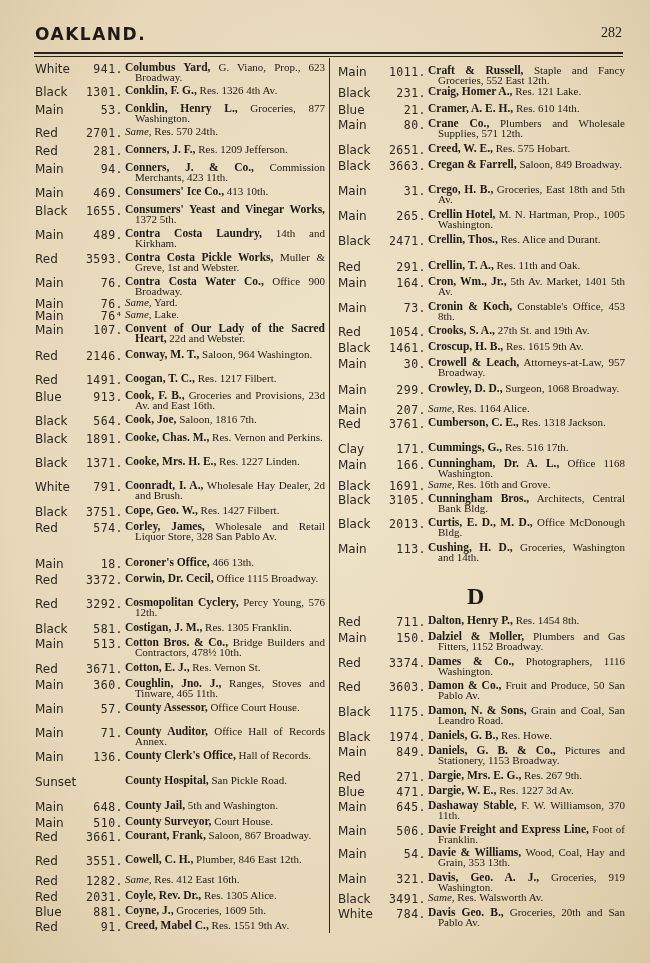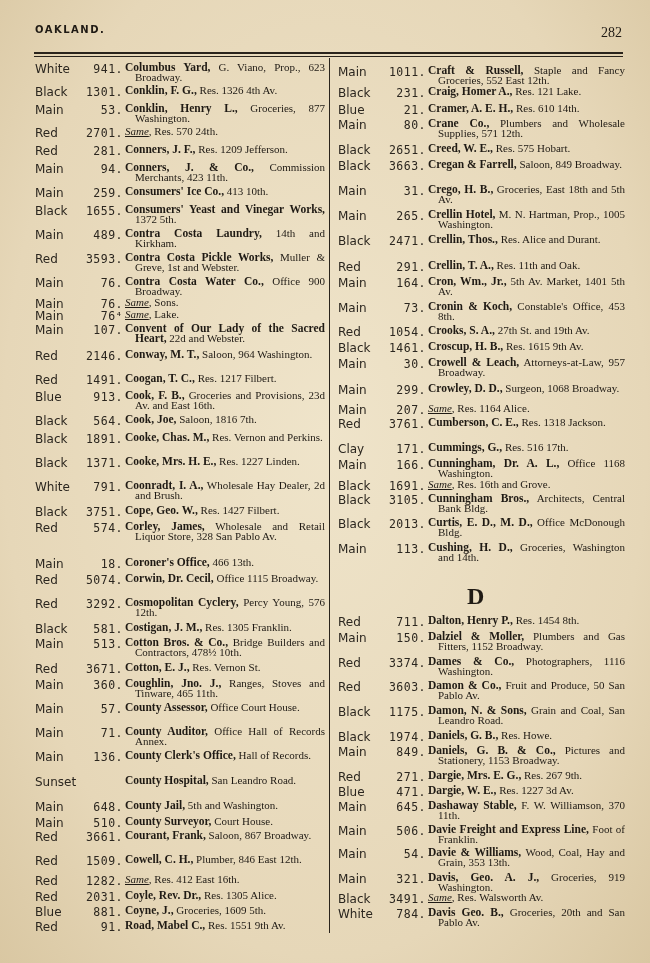--- a/index.html
+++ b/index.html
@@ -6,21 +6,21 @@
   body {
     width: 650px; height: 963px; overflow: hidden;
     background: #e9dcc0;
     background-image: radial-gradient(ellipse at 50% 45%, #efe4ca 0%, #e6d7b8 70%, #d9c7a2 100%);
     color: #1f1a14;
     position: relative;
   }
   .page { position: absolute; left: 0; top: 0; width: 650px; height: 963px; }
   .header-title {
     position: absolute; left: 35px; top: 24px;
-    font-family: "DejaVu Sans", sans-serif; font-weight: bold; font-size: 10px; letter-spacing: 1.5px;
+    font-family: "DejaVu Sans", sans-serif; font-weight: bold; font-size: 17px; letter-spacing: 1.5px;
   }
   .page-number {
     position: absolute; right: 28px; top: 25px;
     font-family: "Liberation Serif", serif; font-size: 14px;
   }
   .rule { position: absolute; left: 34px; width: 589px; background: #2a241c; }
   .rule.r1 { top: 52px; height: 2px; }
   .rule.r2 { top: 56px; height: 1px; }
   .col-divider { position: absolute; left: 329px; top: 58px; width: 1px; height: 875px; background: #2a241c; }
   .col { position: absolute; top: 62px; }
@@ -28,21 +28,21 @@
   .col.right { left: 338px; width: 287px; }
   .entry { position: absolute; left: 0; width: 100%; }
   .exch { position: absolute; left: 0; top: 0; font-family: "DejaVu Sans", sans-serif; font-size: 12px; color: #2b261f; }
   .num { position: absolute; left: 40px; width: 48px; top: 0; text-align: right; font-family: "DejaVu Sans Mono", monospace; font-size: 11.5px; letter-spacing: 0.5px; color: #2b261f; }
   .text {
     position: absolute; left: 90px; right: 0; top: 0;
     font-family: "Liberation Serif", serif; font-size: 11px; line-height: 10px; text-align: justify;
     padding-left: 10px; text-indent: -10px;
   }
   .name { font-weight: bold; font-size: 11.5px; }
-  .same { font-style: italic; text-decoration: underline; }
+  .same { font-style: italic; }
   .section-letter {
     position: absolute; left: 467px; top: 583px;
     font-family: "Liberation Serif", serif; font-weight: bold; font-size: 24px; letter-spacing: 1px;
   }
 </style>
 </head>
 <body>
 
 <div class="page">
   <div class="header-title">OAKLAND.</div>
@@ -77,21 +77,21 @@
         <span class="num">281.</span>
         <div class="text"><span class="name">Conners, J. F.,</span><span class="detail"> Res. 1209 Jefferson.</span></div>
       </div>
       <div class="entry" style="top: 100px;">
         <span class="exch">Main</span>
         <span class="num">94.</span>
         <div class="text"><span class="name">Conners, J. &amp; Co.,</span><span class="detail"> Commission Merchants, 423 11th.</span></div>
       </div>
       <div class="entry" style="top: 124px;">
         <span class="exch">Main</span>
-        <span class="num">259.</span>
+        <span class="num">469.</span>
         <div class="text"><span class="name">Consumers' Ice Co.,</span><span class="detail"> 413 10th.</span></div>
       </div>
       <div class="entry" style="top: 142px;">
         <span class="exch">Black</span>
         <span class="num">1655.</span>
         <div class="text"><span class="name">Consumers' Yeast and Vinegar Works,</span><span class="detail"> 1372 5th.</span></div>
       </div>
       <div class="entry" style="top: 166px;">
         <span class="exch">Main</span>
         <span class="num">489.</span>
@@ -103,21 +103,21 @@
         <div class="text"><span class="name">Contra Costa Pickle Works,</span><span class="detail"> Muller &amp; Greve, 1st and Webster.</span></div>
       </div>
       <div class="entry" style="top: 214px;">
         <span class="exch">Main</span>
         <span class="num">76.</span>
         <div class="text"><span class="name">Contra Costa Water Co.,</span><span class="detail"> Office 900 Broadway.</span></div>
       </div>
       <div class="entry" style="top: 235px;">
         <span class="exch">Main</span>
         <span class="num">76.</span>
-        <div class="text"><span class="same">Same</span><span class="detail">, Sons.</span></div>
+        <div class="text"><span class="same">Same</span><span class="detail">, Yard.</span></div>
       </div>
       <div class="entry" style="top: 247px;">
         <span class="exch">Main</span>
         <span class="num">76⁴</span>
         <div class="text"><span class="same">Same</span><span class="detail">, Lake.</span></div>
       </div>
       <div class="entry" style="top: 261px;">
         <span class="exch">Main</span>
         <span class="num">107.</span>
         <div class="text"><span class="name">Convent of Our Lady of the Sacred Heart,</span><span class="detail"> 22d and Webster.</span></div>
@@ -167,21 +167,21 @@
         <span class="num">574.</span>
         <div class="text"><span class="name">Corley, James,</span><span class="detail"> Wholesale and Retail Liquor Store, 328 San Pablo Av.</span></div>
       </div>
       <div class="entry" style="top: 495px;">
         <span class="exch">Main</span>
         <span class="num">18.</span>
         <div class="text"><span class="name">Coroner's Office,</span><span class="detail"> 466 13th.</span></div>
       </div>
       <div class="entry" style="top: 511px;">
         <span class="exch">Red</span>
-        <span class="num">5074.</span>
+        <span class="num">3372.</span>
         <div class="text"><span class="name">Corwin, Dr. Cecil,</span><span class="detail"> Office 1115 Broadway.</span></div>
       </div>
       <div class="entry" style="top: 535px;">
         <span class="exch">Red</span>
         <span class="num">3292.</span>
         <div class="text"><span class="name">Cosmopolitan Cyclery,</span><span class="detail"> Percy Young, 576 12th.</span></div>
       </div>
       <div class="entry" style="top: 560px;">
         <span class="exch">Black</span>
         <span class="num">581.</span>
@@ -213,61 +213,61 @@
         <div class="text"><span class="name">County Auditor,</span><span class="detail"> Office Hall of Records Annex.</span></div>
       </div>
       <div class="entry" style="top: 688px;">
         <span class="exch">Main</span>
         <span class="num">136.</span>
         <div class="text"><span class="name">County Clerk's Office,</span><span class="detail"> Hall of Records.</span></div>
       </div>
       <div class="entry" style="top: 713px;">
         <span class="exch">Sunset</span>
         <span class="num"></span>
-        <div class="text"><span class="name">County Hospital,</span><span class="detail"> San Leandro Road.</span></div>
+        <div class="text"><span class="name">County Hospital,</span><span class="detail"> San Pickle Road.</span></div>
       </div>
       <div class="entry" style="top: 738px;">
         <span class="exch">Main</span>
         <span class="num">648.</span>
         <div class="text"><span class="name">County Jail,</span><span class="detail"> 5th and Washington.</span></div>
       </div>
       <div class="entry" style="top: 754px;">
         <span class="exch">Main</span>
         <span class="num">510.</span>
         <div class="text"><span class="name">County Surveyor,</span><span class="detail"> Court House.</span></div>
       </div>
       <div class="entry" style="top: 768px;">
         <span class="exch">Red</span>
         <span class="num">3661.</span>
         <div class="text"><span class="name">Courant, Frank,</span><span class="detail"> Saloon, 867 Broadway.</span></div>
       </div>
       <div class="entry" style="top: 792px;">
         <span class="exch">Red</span>
-        <span class="num">1509.</span>
+        <span class="num">3551.</span>
         <div class="text"><span class="name">Cowell, C. H.,</span><span class="detail"> Plumber, 846 East 12th.</span></div>
       </div>
       <div class="entry" style="top: 812px;">
         <span class="exch">Red</span>
         <span class="num">1282.</span>
         <div class="text"><span class="same">Same</span><span class="detail">, Res. 412 East 16th.</span></div>
       </div>
       <div class="entry" style="top: 828px;">
         <span class="exch">Red</span>
         <span class="num">2031.</span>
         <div class="text"><span class="name">Coyle, Rev. Dr.,</span><span class="detail"> Res. 1305 Alice.</span></div>
       </div>
       <div class="entry" style="top: 843px;">
         <span class="exch">Blue</span>
         <span class="num">881.</span>
         <div class="text"><span class="name">Coyne, J.,</span><span class="detail"> Groceries, 1609 5th.</span></div>
       </div>
       <div class="entry" style="top: 858px;">
         <span class="exch">Red</span>
         <span class="num">91.</span>
-        <div class="text"><span class="name">Road, Mabel C.,</span><span class="detail"> Res. 1551 9th Av.</span></div>
+        <div class="text"><span class="name">Creed, Mabel C.,</span><span class="detail"> Res. 1551 9th Av.</span></div>
       </div>
     </div>
   <div class="col right" id="right-col">
       <div class="entry" style="top: 3px;">
         <span class="exch">Main</span>
         <span class="num">1011.</span>
         <div class="text"><span class="name">Craft &amp; Russell,</span><span class="detail"> Staple and Fancy Groceries, 552 East 12th.</span></div>
       </div>
       <div class="entry" style="top: 24px;">
         <span class="exch">Black</span>

